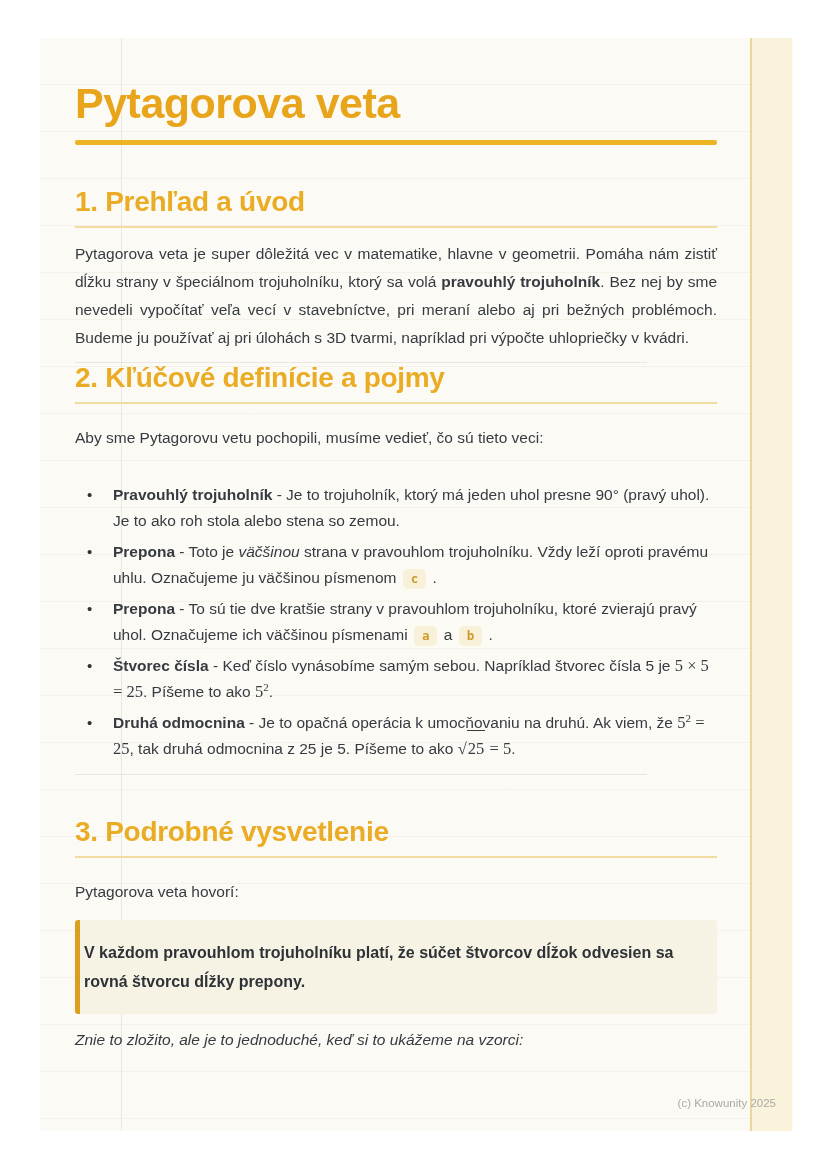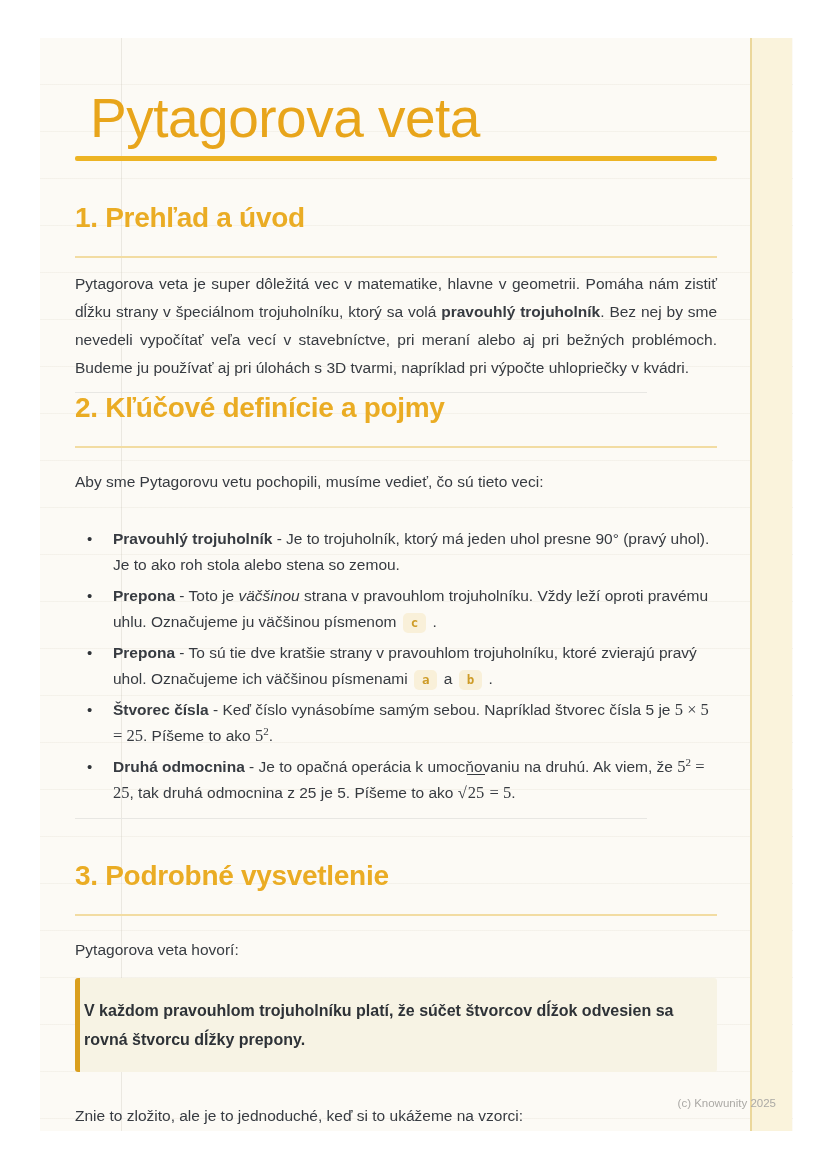--- a/index.html
+++ b/index.html
@@ -28,42 +28,42 @@
     border-left: 2px solid #EBD79B;
   }
   .content {
     position: relative;
     margin-left: 35px;
     width: 642px;
     padding-top: 42px;
     color: #373B41;
   }
   h1.doc-title {
-    margin: 15px;
-    font-size: 55px;
+    margin: 0;
+    font-size: 43px;
     line-height: 46px;
-    font-weight: 400;
+    font-weight: 700;
     letter-spacing: -0.5px;
     color: #E8A51B;
   }
   .title-rule {
     margin-top: 14px;
     height: 5px;
     width: 642px;
     background: #EDB424;
     border-radius: 2px;
   }
   h2.section-heading {
     margin: 0;
     font-size: 28px;
     line-height: 30px;
     font-weight: 800;
     letter-spacing: -0.3px;
     color: #EAAC24;
-    padding-bottom: 23px;
+    padding-bottom: 9px;
     border-bottom: 2px solid #F2DCA2;
   }
   .sec-1 { margin-top: 42px; }
   .sec-2 { }
   .sec-3 { margin-top: 42px; }
   p.body-par {
     margin: 12px 0 0 0;
     font-size: 15.5px;
     line-height: 28px;
     text-align: justify;
@@ -131,21 +131,21 @@
     padding: 18px 26px 18px 4px;
     width: auto;
   }
   .callout p {
     margin: 0;
     font-size: 16px;
     line-height: 29px;
     font-weight: bold;
     color: #2E3237;
   }
-  p.outro { margin-top: 30px; }
+  p.outro { margin-top: 12px; font-style: italic; }
   .footer-copyright {
     position: absolute;
     right: 17px;
     bottom: 22px;
     font-size: 11.5px;
     color: #ABA9A5;
     z-index: 5;
   }
 </style>
 </head>

